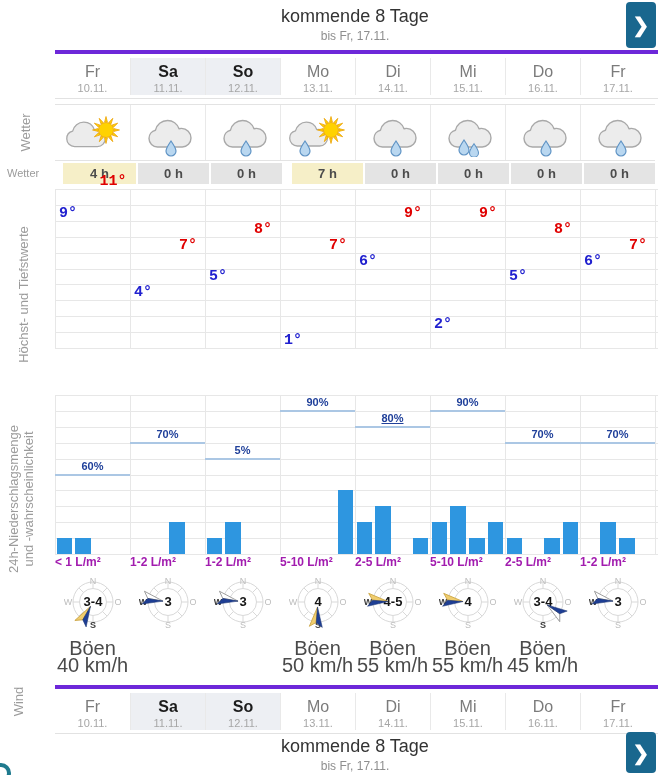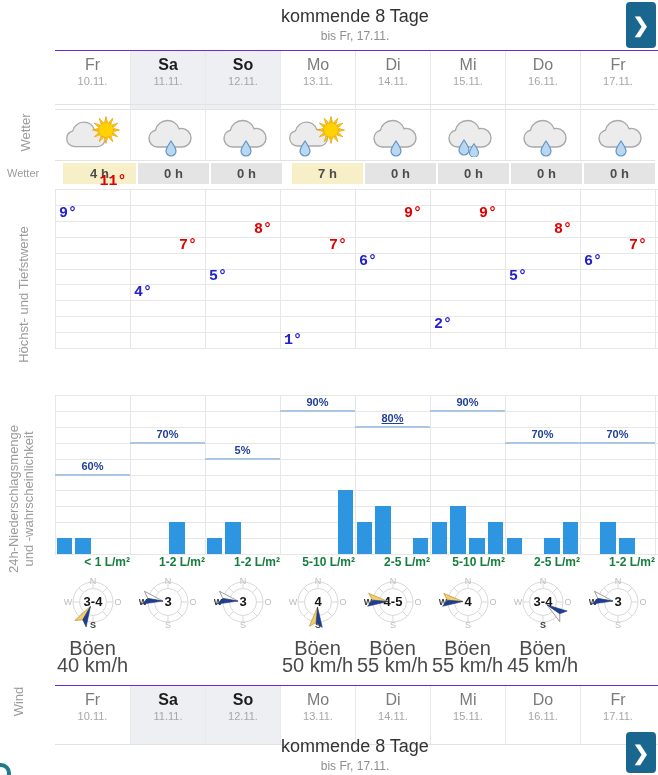--- a/index.html
+++ b/index.html
@@ -9,22 +9,22 @@
   .bar-head{position:absolute;left:55px;width:600px;text-align:center;}
   #header{top:0;height:50px;}
   #footer{top:730px;height:45px;}
   .h-title{font-size:18px;color:#333;padding-top:6px;}
   .h-sub{font-size:12px;color:#8e8e8e;padding-top:2px;}
   .nextbtn{position:absolute;width:30px;background:#19678e;border-radius:4px;color:#fff;
            display:flex;align-items:center;justify-content:center;font-size:20px;font-weight:bold;cursor:pointer;}
   #btn-top{right:2px;top:2px;height:46px;}
   #btn-bottom{right:2px;top:732px;height:41px;}
   
-  .dayrow{position:absolute;left:55px;width:603px;height:60px;display:flex;box-sizing:border-box;
-          border-top:1px solid #6d28d9;border-bottom:1px solid #e2e2e2;background:#fff;}
+  .dayrow{position:absolute;left:55px;width:603px;height:49px;display:flex;box-sizing:border-box;
+          border-top:4px solid #6d28d9;border-bottom:1px solid #e2e2e2;background:#fff;align-items:center;}
   #dayrow-top{top:50px;} #dayrow-bottom{top:685px;}
   .daycell{width:75px;box-sizing:border-box;text-align:center;padding-top:4px;}
   .daycell+.daycell{border-left:1px solid #e9e9e9;}
   .dname{font-size:16px;line-height:20px;color:#7b7b7b;}
   .daycell.weekend{background:#edeff3;}
   .daycell.weekend .dname{color:#1c1c1c;font-weight:bold;}
   .ddate{font-size:11px;line-height:13px;color:#a6a6a6;}
   
   .wrow{position:absolute;left:55px;top:104px;width:600px;height:57px;display:flex;box-sizing:border-box;
         border-top:1px solid #e3e3e3;border-bottom:1px solid #e3e3e3;}
@@ -38,21 +38,21 @@
   .scell.sunny{background:#f6efc8;margin-left:8px;}
   
   .chart{position:absolute;left:55px;width:603px;height:160px;}
   #temp-chart{top:189px;font-family:Liberation Mono, monospace;} #precip-chart{top:395px;}
   .gl{position:absolute;background:#e7e7e7;}
   .tlabel{position:absolute;transform:translateX(-50%);font-size:15px;font-weight:bold;line-height:15px;}
   .plabel{position:absolute;transform:translateX(-50%);font-size:11px;font-weight:bold;color:#20409a;line-height:13px;}
   .pline{position:absolute;height:2px;background:#abc7e4;}
   .bar{position:absolute;background:#2e96e0;}
   .amounts{position:absolute;left:55px;top:555px;width:600px;display:flex;}
-  .acell{width:75px;text-align:right;font-size:12px;font-weight:bold;color:#15803d;}
+  .acell{width:75px;text-align:left;font-size:12px;font-weight:bold;color:#a21caf;}
   
   .windrow{position:absolute;left:55px;top:575px;width:600px;display:flex;}
   .windcell{width:75px;text-align:center;}
   .gust{font-size:20px;color:#4a4a4a;line-height:17px;margin-top:3px;min-height:34px;}
   
   .vlabel{position:absolute;color:#9b9b9b;font-size:13px;text-align:center;
           transform:rotate(-90deg);white-space:nowrap;}
   #vl-wetter{left:-5px;top:125px;width:60px;}
   #vl-temp{left:-62px;top:287px;width:170px;}
   #vl-precip{left:-94px;top:484px;width:230px;line-height:15px;}

